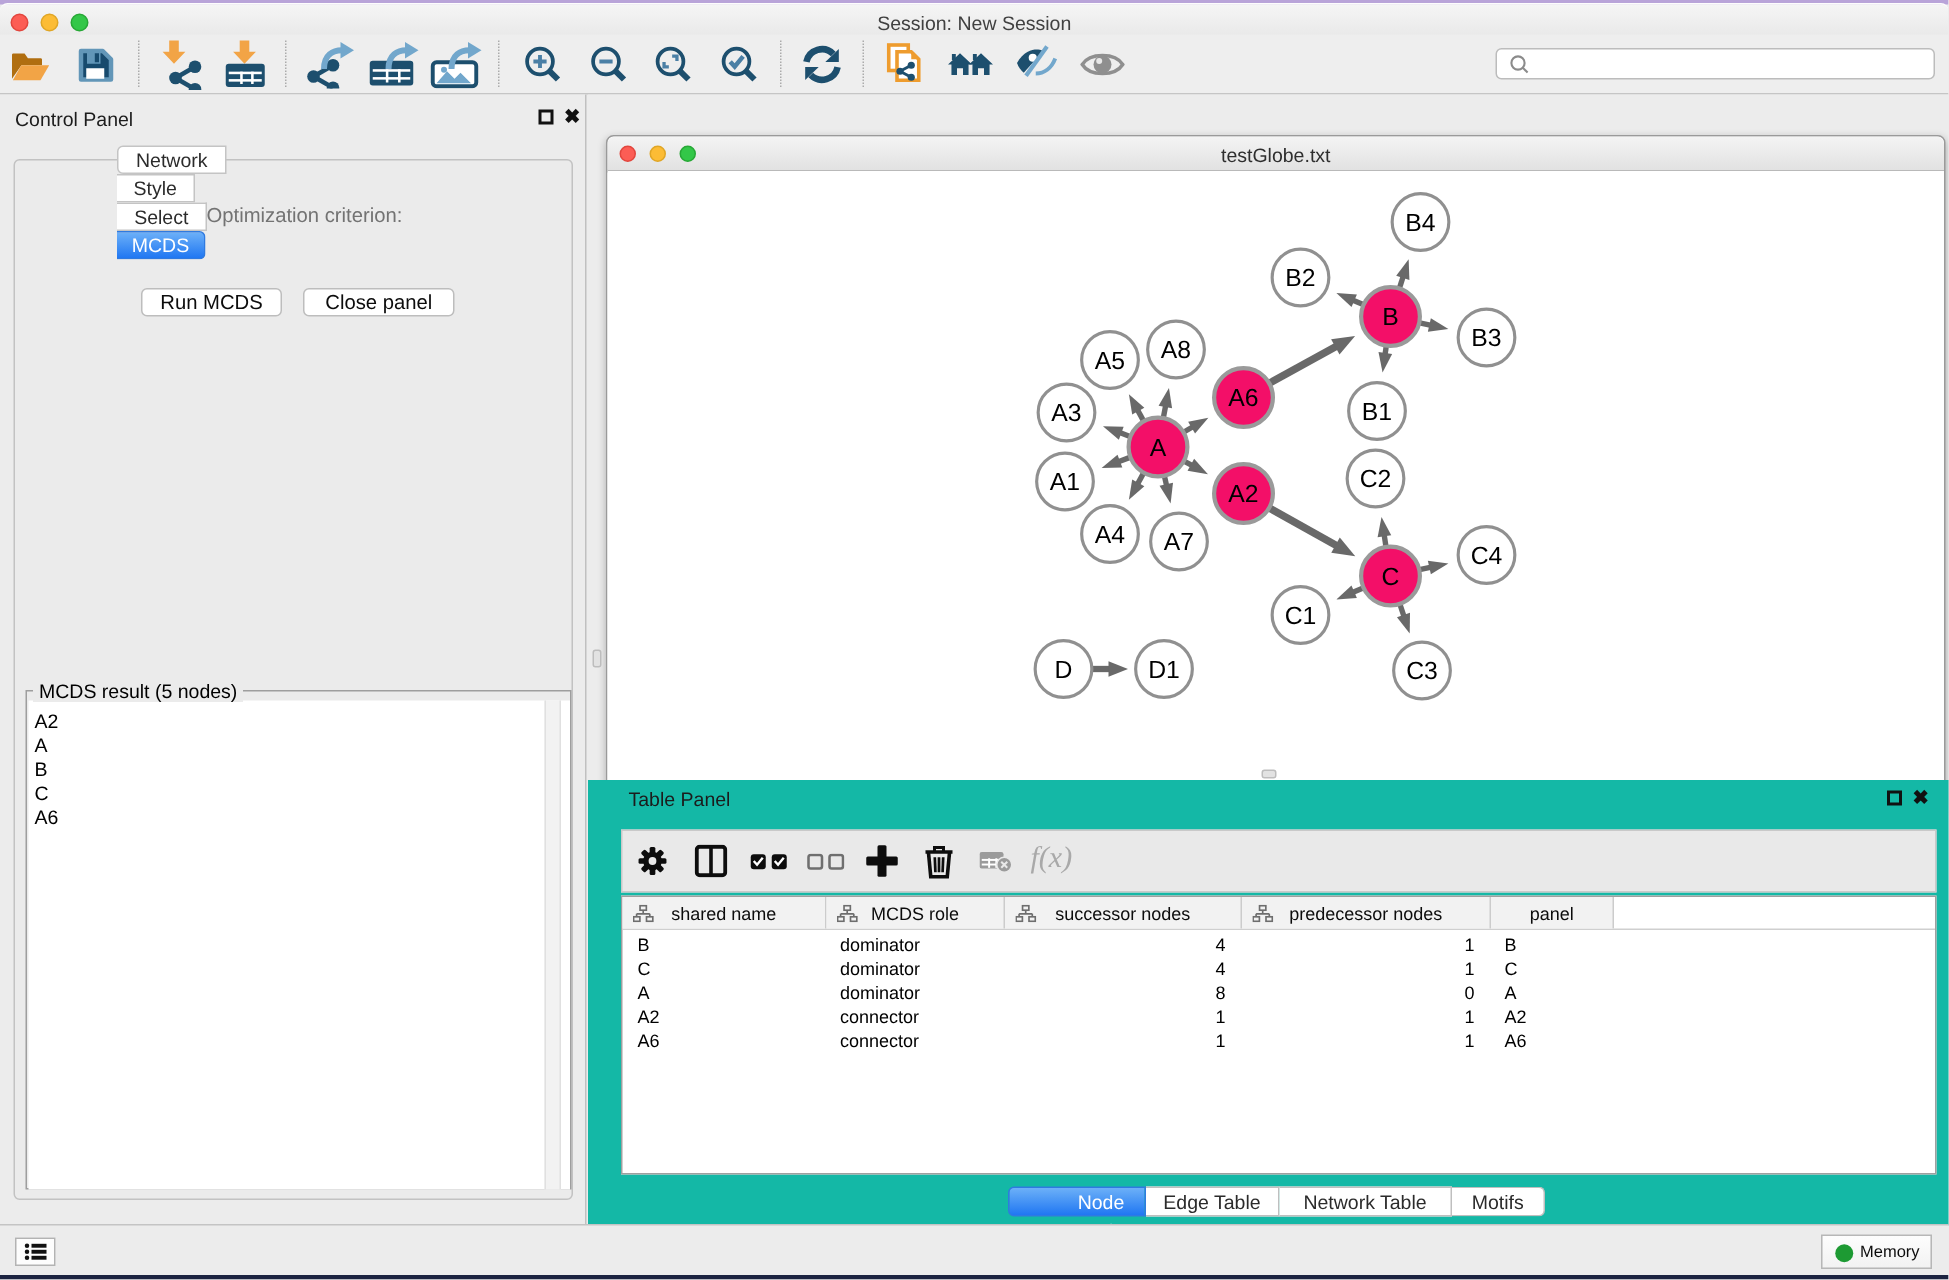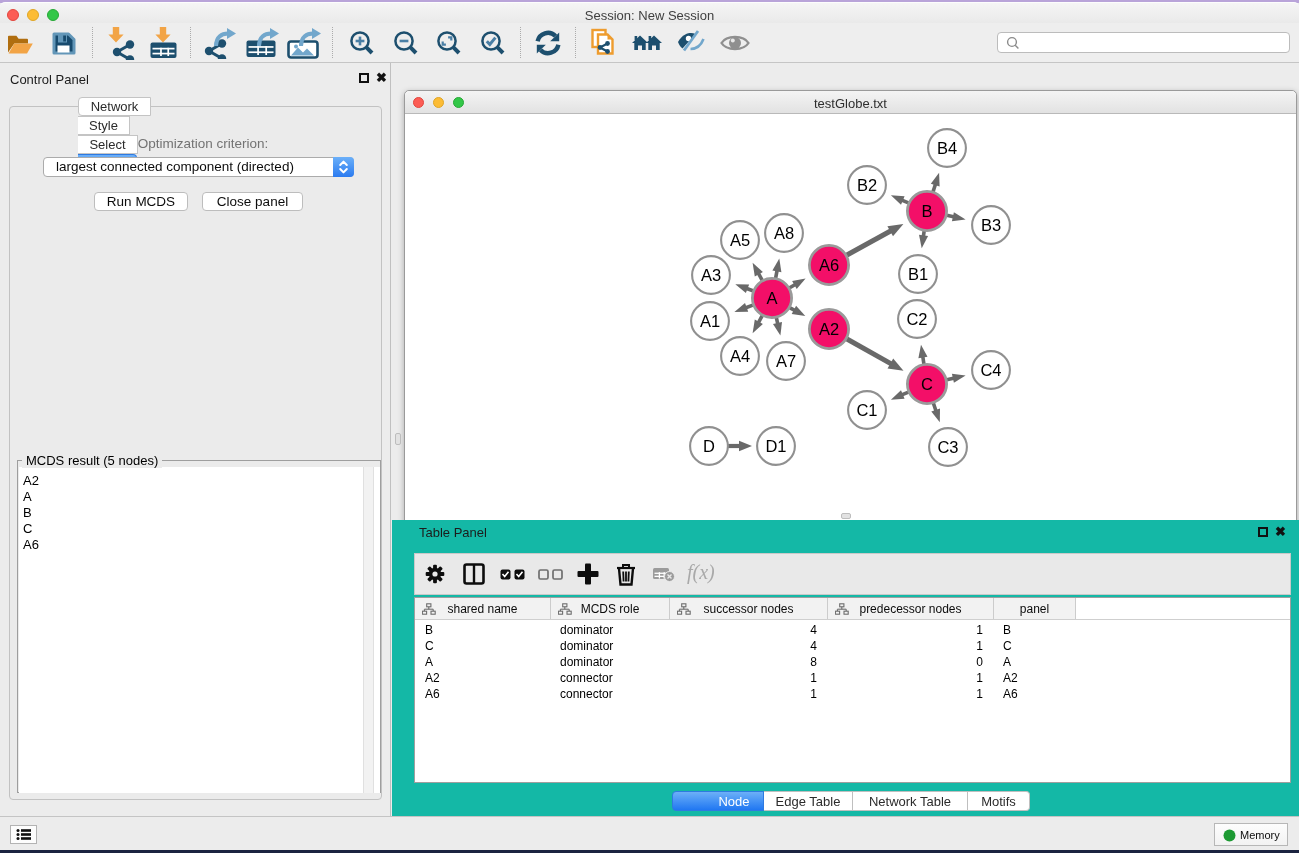--- a/index.html
+++ b/index.html
@@ -225,28 +225,20 @@
   <div class="winbtn abs" style="left:359px"></div>
   <div class="xbtn abs" style="left:376px">✖</div>
   <div id="cbox" class="abs"></div>
   <div class="tabrow abs" style="left:78px">
     <div class="tab first" style="width:73px">Network</div>
     <div class="tab" style="width:52px">Style</div>
     <div class="tab" style="width:60px">Select</div>
     <div class="tab last active" style="width:59px">MCDS</div>
   </div>
   <div id="optlabel" class="abs">Optimization criterion:</div>
-  <div id="combo" class="abs"><span class="txt">largest connected component (directed)</span>
-    <span class="step"><svg width="21" height="20" viewBox="0 0 21 20">
-          <g fill="none" stroke="#fff" stroke-width="2" stroke-linecap="round" stroke-linejoin="round">
-            <path d="M7.2,8 L10.5,4.6 L13.8,8"></path>
-            <path d="M7.2,12 L10.5,15.4 L13.8,12"></path>
-          </g>
-        </svg></span>
-  </div>
   <div class="btn abs" style="left:94px;width:94px">Run MCDS</div>
   <div class="btn abs" style="left:202px;width:101px">Close panel</div>
   <div id="mcdsbox" class="abs">
     <div id="mcdslist" class="abs">
       <div class="item">A2</div>
         <div class="item">A</div>
         <div class="item">B</div>
         <div class="item">C</div>
         <div class="item">A6</div>
       <div id="mcdsscroll" class="abs"></div>

